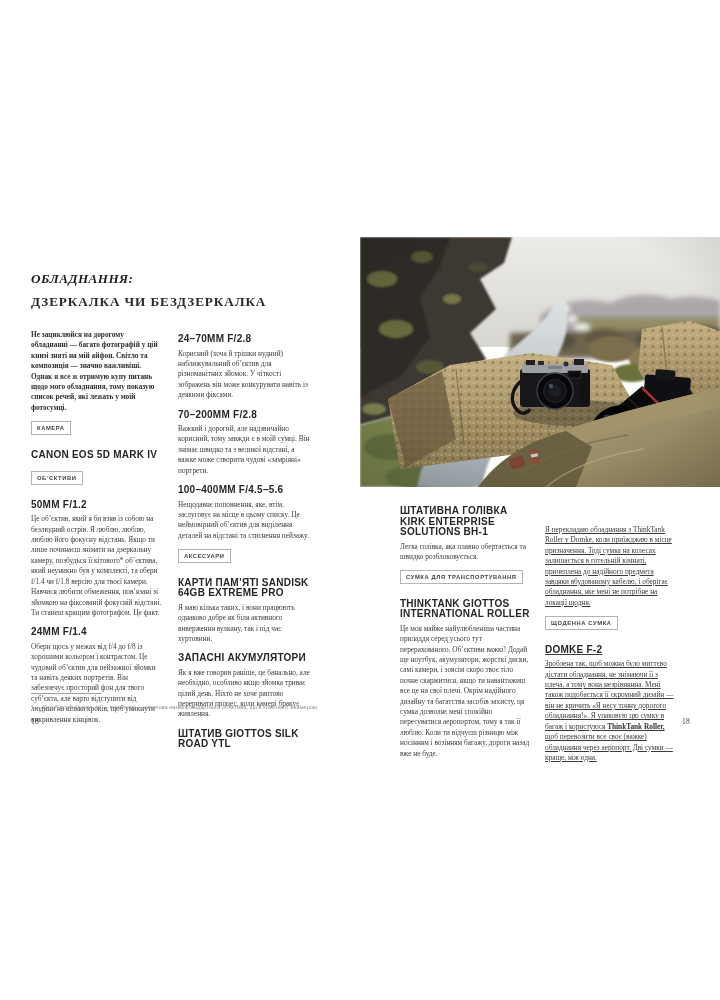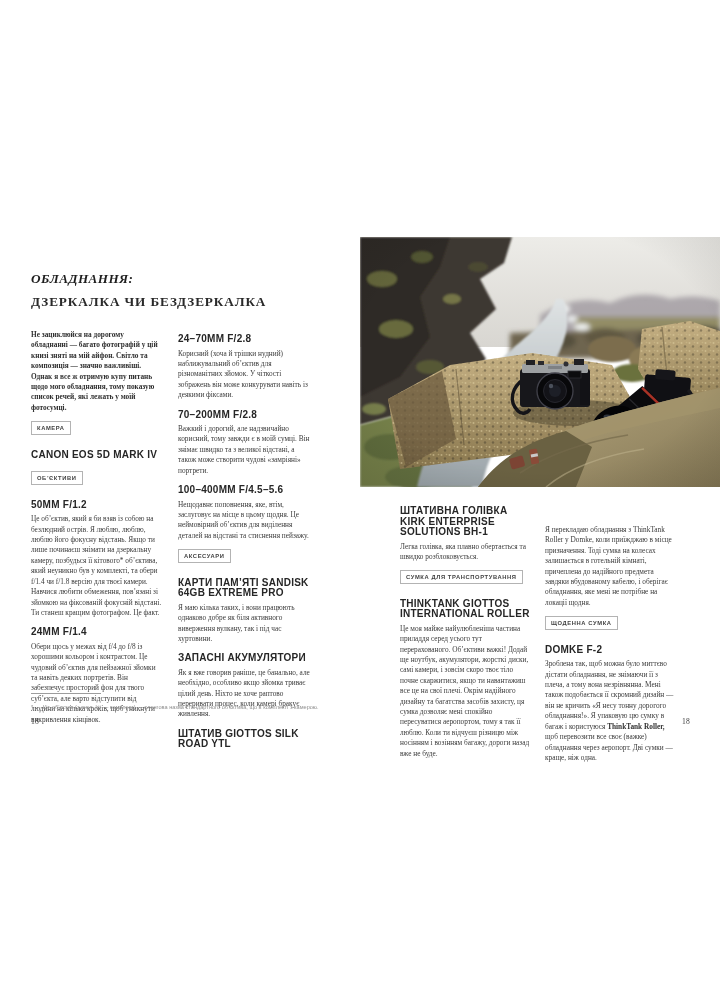--- a/index.html
+++ b/index.html
@@ -74,23 +74,23 @@
     <h3>50MM F/1.2</h3>
     <p class="body">Це об’єктив, який я би взяв із собою на безлюдний острів. Я люблю, люблю, люблю його фокусну відстань. Якщо ти лише починаєш знімати на дзеркальну камеру, позбудься її кітового* об’єктива, який неуникно був у комплекті, та обери f/1.4 чи f/1.8 версію для твоєї камери. Навчися любити обмеження, пов’язані зі зйомкою на фіксованій фокусній відстані. Ти станеш кращим фотографом. Це факт.</p>
     <h3>24MM F/1.4</h3>
     <p class="body">Обери щось у межах від f/4 до f/8 із хорошими кольором і контрастом. Це чудовий об’єктив для пейзажної зйомки та навіть деяких портретів. Він забезпечує просторий фон для твого суб’єкта, але варто відступити від людини на кілька кроків, щоб уникнути викривлення кінцівок.</p>
   </div>
 
   <div class="col" style="left:178px;top:334px;width:133px;">
     <h3 class="first">24–70MM F/2.8</h3>
     <p class="body">Корисний (хоча й трішки нудний) наближувальний об’єктив для різноманітних зйомок. У чіткості зображень він може конкурувати навіть із деякими фіксами.</p>
     <h3>70–200MM F/2.8</h3>
-    <p class="body">Важкий і дорогий, але надзвичайно корисний, тому завжди є в моїй сумці. Він знімає швидко та з великої відстані, а також може створити чудові «замріяні» портрети.</p>
+    <p class="body">Важкий і дорогий, але надзвичайно корисний, тому завжди є в моїй сумці. Він знімає швидко та з великої відстані, а важке може створити чудові «замріяні» портрети.</p>
     <h3>100–400MM F/4.5–5.6</h3>
-    <p class="body">Нещодавнє поповнення, яке, втім, заслуговує на місце в цьому щодня. Це неймовірний об’єктив для виділення деталей на відстані та стиснення пейзажу.</p>
+    <p class="body">Нещодавнє поповнення, яке, втім, заслуговує на місце в цьому списку. Це неймовірний об’єктив для виділення деталей на відстані та стиснення пейзажу.</p>
     <div><span class="tag">АКСЕСУАРИ</span></div>
     <h3>КАРТИ ПАМ’ЯТІ SANDISK 64GB EXTREME PRO</h3>
     <p class="body">Я маю кілька таких, і вони працюють однаково добре як біля активного виверження вулкану, так і під час хуртовини.</p>
     <h3>ЗАПАСНІ АКУМУЛЯТОРИ</h3>
     <p class="body">Як я вже говорив раніше, це банально, але необхідно, особливо якщо зйомка триває цілий день. Ніхто не хоче раптово переривати процес, коли камері бракує живлення.</p>
     <h3>ШТАТИВ GIOTTOS SILK ROAD YTL</h3>
   </div>
 
   <div class="footnote-rule"></div>
   <div class="footnote">
@@ -245,21 +245,21 @@
   </div>
 
   <div class="col" style="left:400px;top:506px;width:133px;">
     <h3 class="first">ШТАТИВНА ГОЛІВКА KIRK ENTERPRISE SOLUTIONS BH-1</h3>
     <p class="body">Легка голівка, яка плавно обертається та швидко розблоковується.</p>
     <div><span class="tag">СУМКА ДЛЯ ТРАНСПОРТУВАННЯ</span></div>
     <h3>THINKTANK GIOTTOS INTERNATIONAL ROLLER</h3>
     <p class="body">Це моя майже найулюбленіша частина приладдя серед усього тут перерахованого. Об’єктиви важкі! Додай ще ноутбук, акумулятори, жорсткі диски, самі камери, і зовсім скоро твоє тіло почне скаржитися, якщо ти навантажиш все це на свої плечі. Окрім надійного дизайну та багатства засобів захисту, ця сумка дозволяє мені спокійно пересуватися аеропортом, тому я так її люблю. Коли ти відчуєш різницю між носінням і возінням багажу, дороги назад вже не буде.</p>
   </div>
 
-  <div class="col" style="left:545px;top:525px;width:133px;">
+  <div class="col" style="left:545px;top:525px;width:133px;text-decoration:underline;">
     <p class="body">Я перекладаю обладнання з ThinkTank Roller у Domke, коли приїжджаю в місце призначення. Тоді сумка на колесах залишається в готельній кімнаті, причеплена до надійного предмета завдяки вбудованому кабелю, і оберігає обладнання, яке мені не потрібне на локації щодня.</p>
     <div><span class="tag">ЩОДЕННА СУМКА</span></div>
     <h3>DOMKE F-2</h3>
     <p class="body"><span>Зроблена так, щоб можна було миттєво дістати обладнання, не знімаючи її з плеча, а тому вона незрівнянна. Мені також подобається її скромний дизайн — він не кричить «Я несу тонну дорогого обладнання!». Я упаковую цю сумку в багаж і користуюся </span><span class="bold-inline">ThinkTank Roller,</span><span> щоб перевозити все своє (важке) обладнання через аеропорт. Дві сумки — краще, ніж одна.</span></p>
   </div>
 
   <div class="folio right">18</div>
 
 </div>
 

